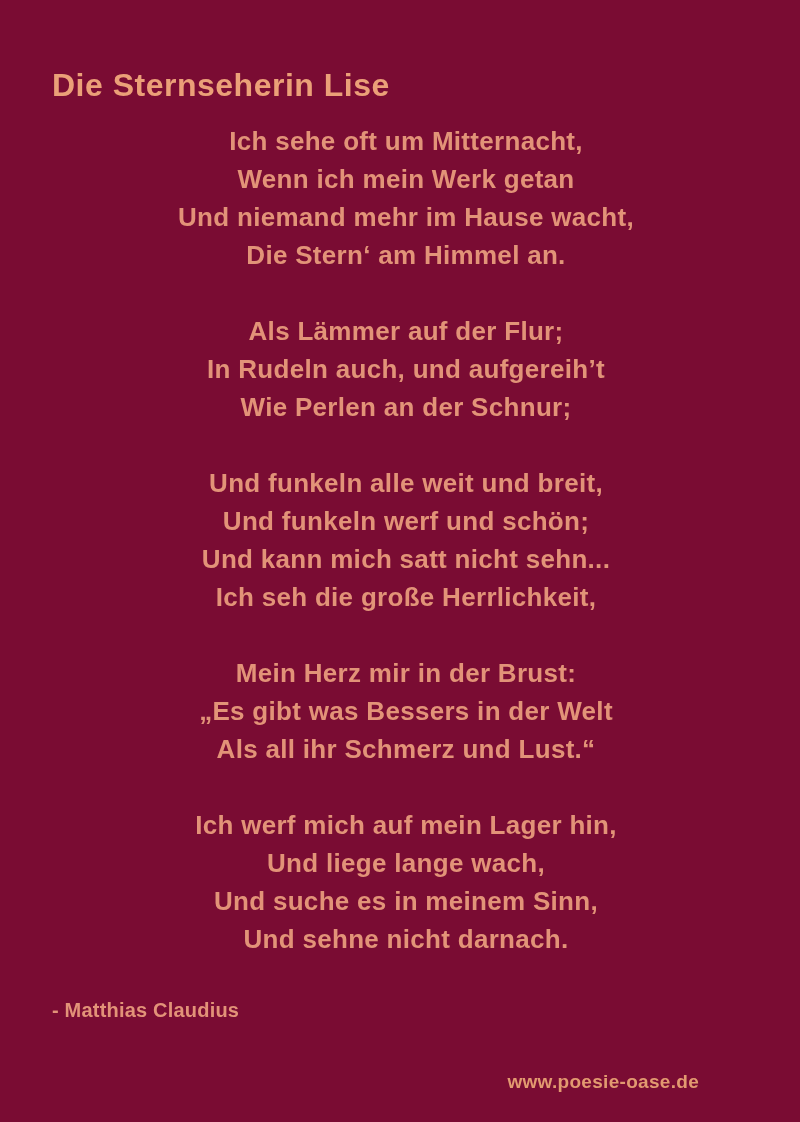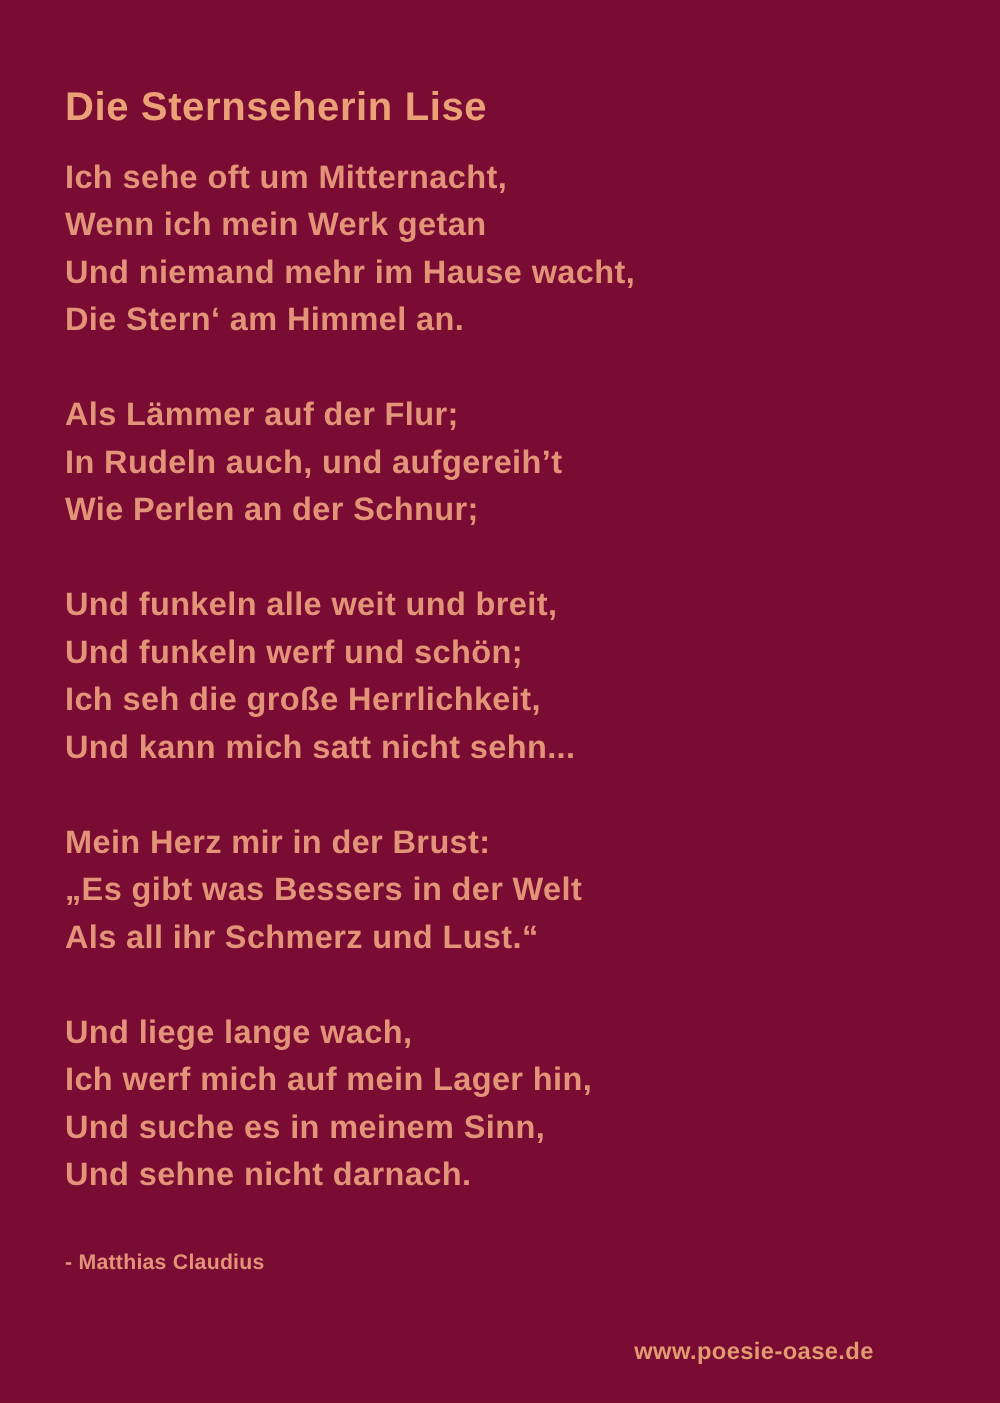--- a/index.html
+++ b/index.html
@@ -31,24 +31,25 @@
   .stanza {
     margin: 0 0 38px 0;
   }
   .line {
     font-size: 26px;
     line-height: 38px;
     font-weight: 600;
     letter-spacing: 0.3px;
     color: var(--text, #E29378);
     white-space: nowrap;
+    text-align: center;
   }
   .author {
     margin-top: 20px;
-    font-size: 17px;
+    font-size: 20px;
     line-height: 28px;
     font-weight: 600;
     letter-spacing: 0.2px;
     color: var(--text, #E29378);
   }
   .footer {
     position: absolute;
     right: 101px;
     bottom: 28px;
     font-size: 19px;
@@ -74,33 +75,33 @@
 
   <div class="stanza">
     <div class="line">Als Lämmer auf der Flur;</div>
     <div class="line">In Rudeln auch, und aufgereih’t</div>
     <div class="line">Wie Perlen an der Schnur;</div>
   </div>
 
   <div class="stanza">
     <div class="line">Und funkeln alle weit und breit,</div>
     <div class="line">Und funkeln werf und schön;</div>
+    <div class="line">Und kann mich satt nicht sehn...</div>
     <div class="line">Ich seh die große Herrlichkeit,</div>
-    <div class="line">Und kann mich satt nicht sehn...</div>
   </div>
 
   <div class="stanza">
     <div class="line">Mein Herz mir in der Brust:</div>
     <div class="line">„Es gibt was Bessers in der Welt</div>
     <div class="line">Als all ihr Schmerz und Lust.“</div>
   </div>
 
   <div class="stanza">
+    <div class="line">Ich werf mich auf mein Lager hin,</div>
     <div class="line">Und liege lange wach,</div>
-    <div class="line">Ich werf mich auf mein Lager hin,</div>
     <div class="line">Und suche es in meinem Sinn,</div>
     <div class="line">Und sehne nicht darnach.</div>
   </div>
 
   <div class="author">- Matthias Claudius</div>
 
   <div class="footer">www.poesie-oase.de</div>
 
 </div>
 

